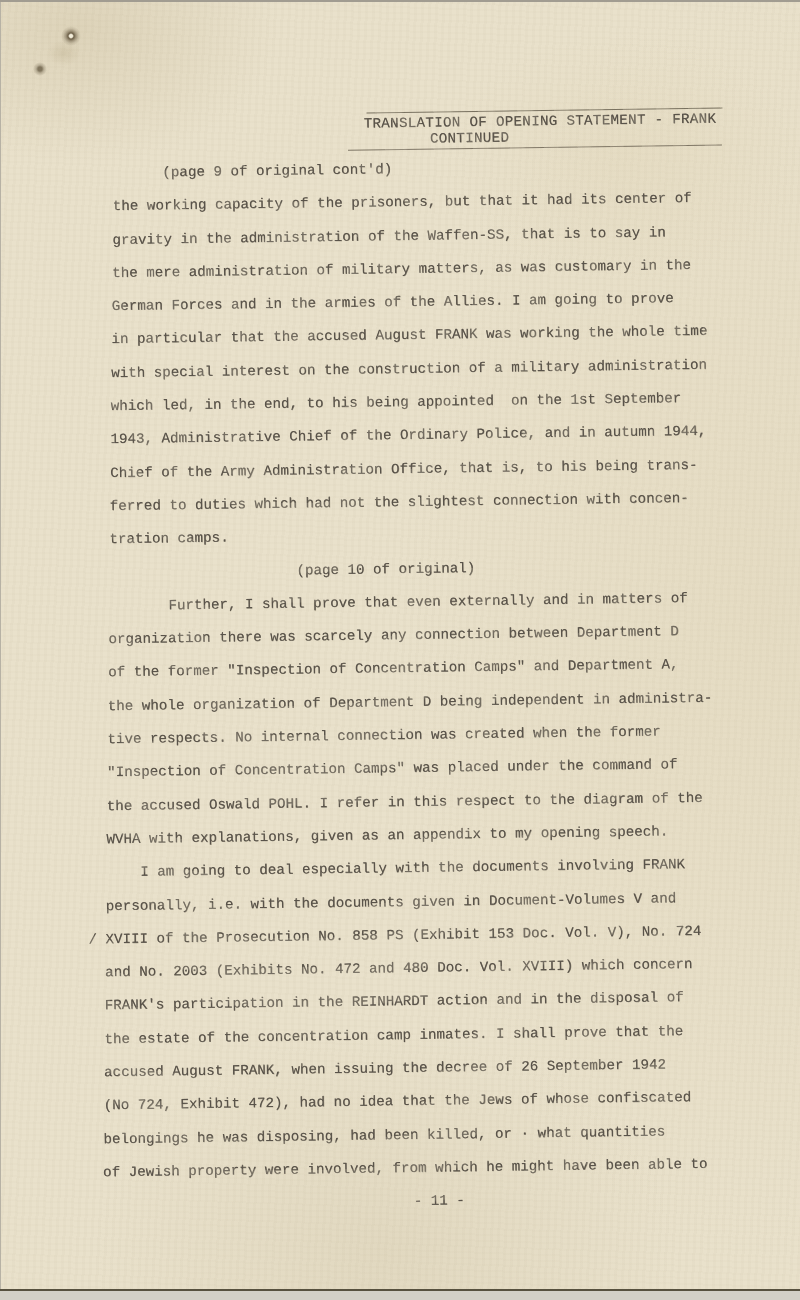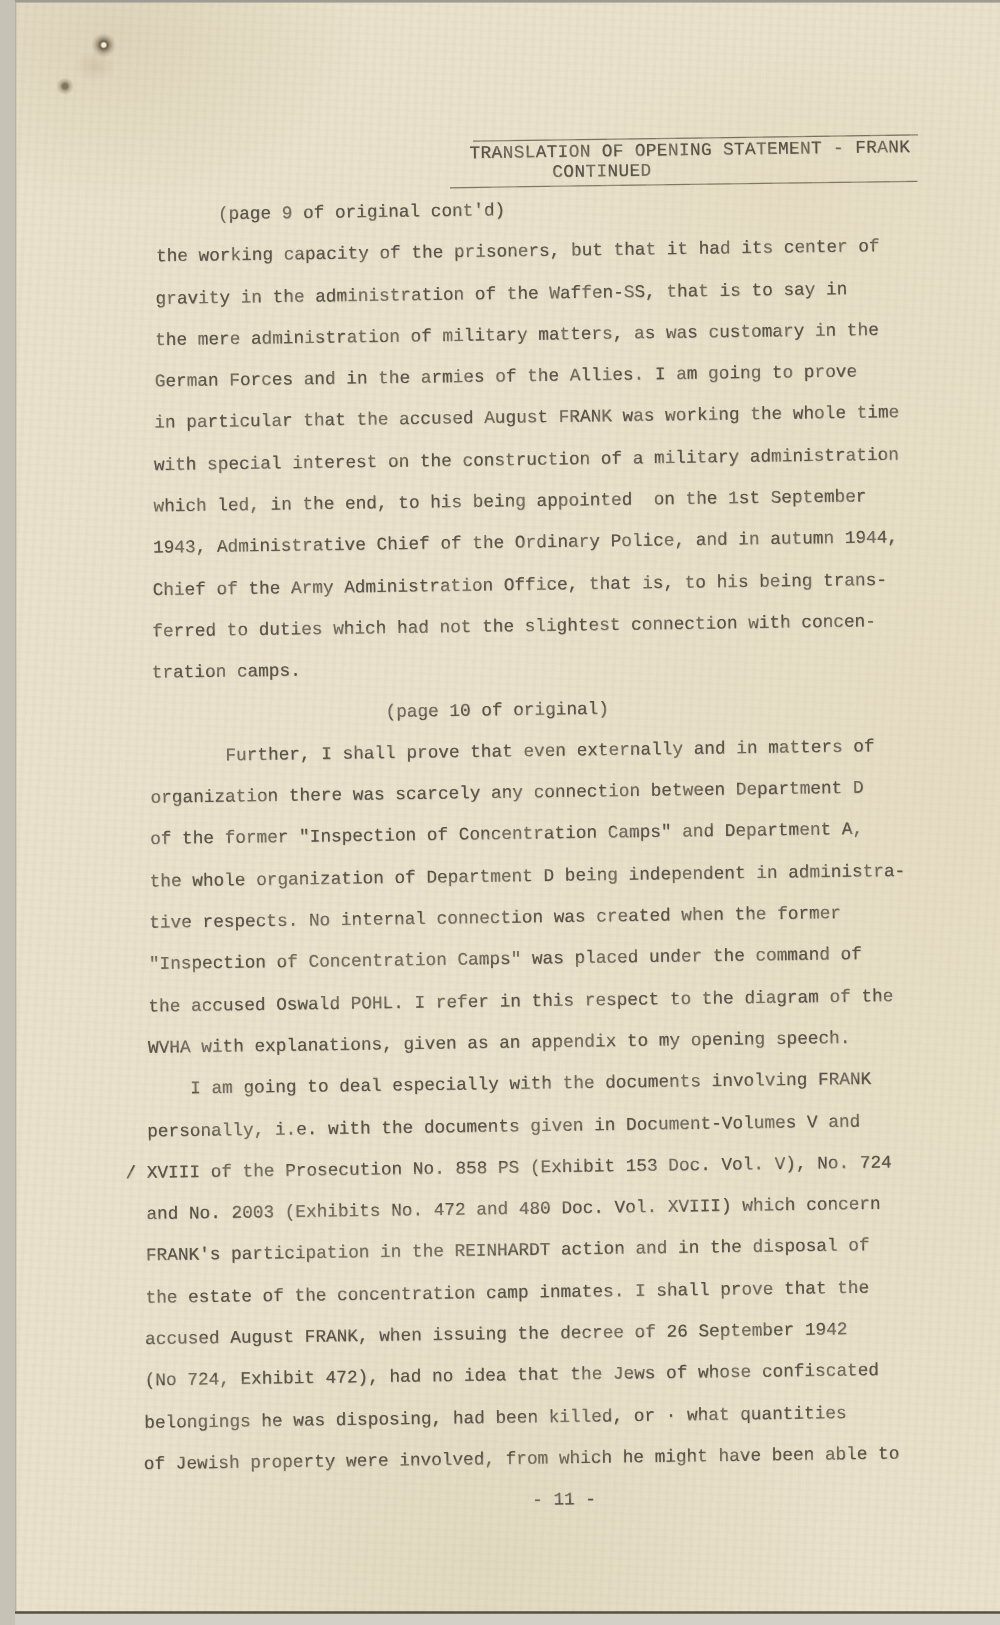--- a/index.html
+++ b/index.html
@@ -1,21 +1,21 @@
 <!DOCTYPE html>
 <html><head>
 <meta charset="utf-8">
 <style>
   html,body{margin:0;padding:0;}
   body{
     width:800px;height:1300px;overflow:hidden;position:relative;
     background:#c7c2b6;
     font-family:"Liberation Mono","DejaVu Sans Mono",monospace;
   }
-  .scan{position:absolute;inset:0;margin-left:12px;}
+  .scan{position:absolute;inset:0;}
   .paper{
     position:absolute;left:1px;top:2px;right:0;bottom:9px;
     background-color:#e9e1cb;
     background-image:
       radial-gradient(ellipse 320px 220px at 10% 2%, rgba(160,140,95,.16), transparent 62%),
       radial-gradient(ellipse 520px 900px at 96% 48%, rgba(214,200,165,.22), transparent 72%),
       radial-gradient(ellipse 420px 320px at 48% 97%, rgba(172,156,116,.13), transparent 70%),
       radial-gradient(ellipse 260px 180px at 78% 12%, rgba(220,208,176,.25), transparent 70%),
       repeating-linear-gradient(93deg, rgba(118,104,70,.028) 0 3px, rgba(0,0,0,0) 3px 7px),
       repeating-linear-gradient(2deg, rgba(140,124,86,.022) 0 2px, rgba(0,0,0,0) 2px 6px);

